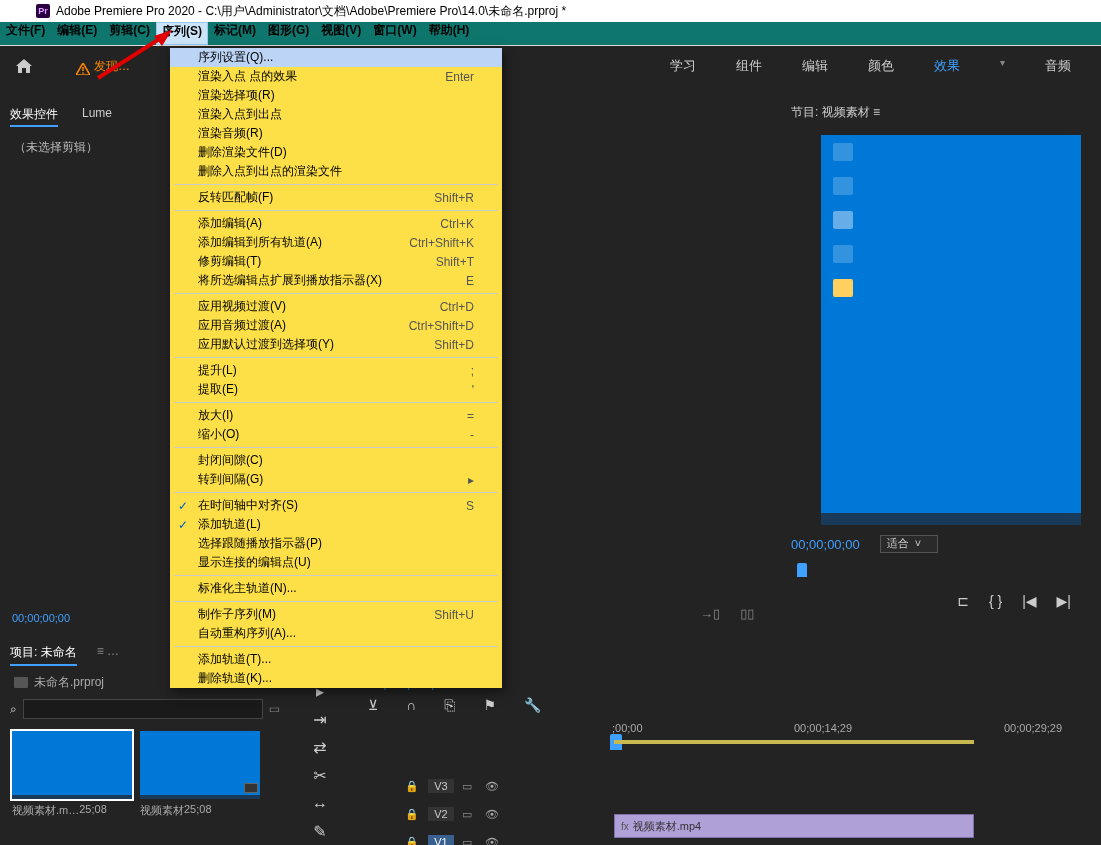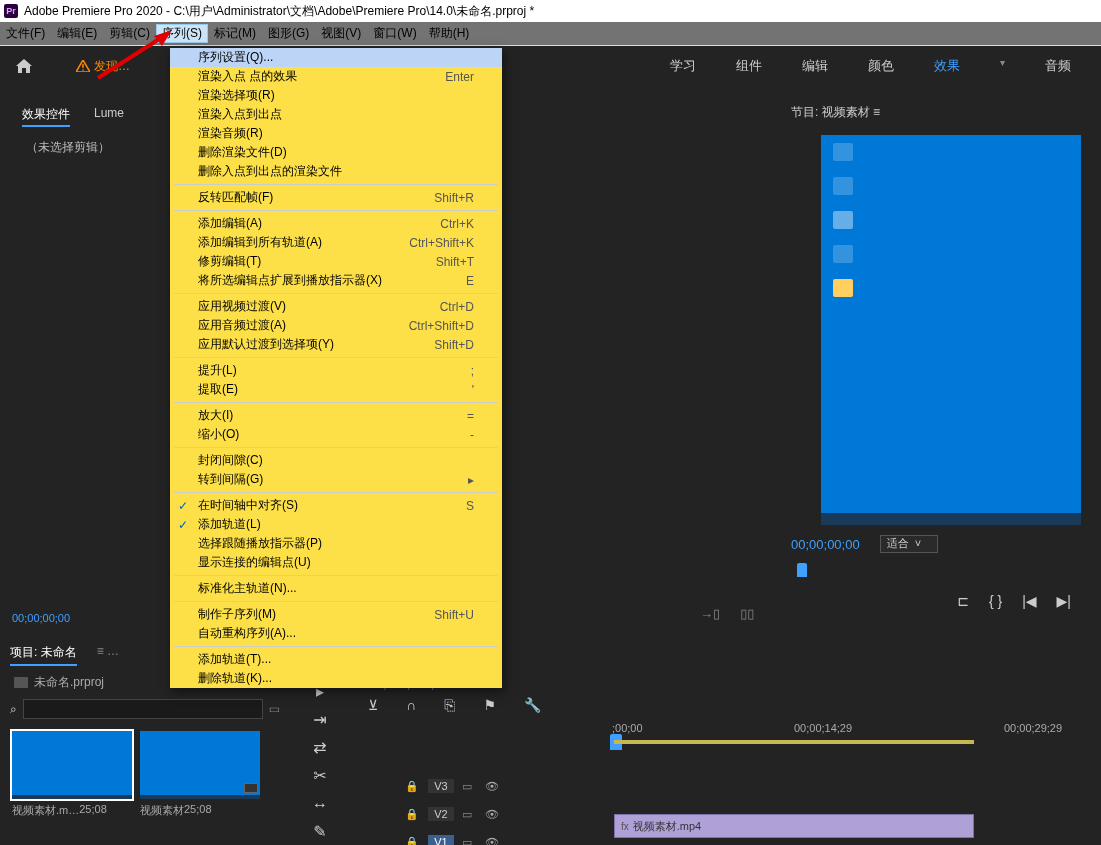--- a/index.html
+++ b/index.html
@@ -1,42 +1,42 @@
 <!DOCTYPE html>
 <html><head>
 <meta charset="utf-8">
 <style>
 * { margin: 0; padding: 0; box-sizing: border-box; font-family: "Segoe UI", "Microsoft YaHei", sans-serif; }
 body { background: #232323; color: #ccc; width: 1101px; height: 845px; overflow: hidden; position: relative; }
 
 
 .title-bar { background: #fff; color: #000; height: 22px; display: flex; align-items: center; padding: 0 4px; font-size: 12px; }
-.title-bar .pr-icon { width: 14px; height: 14px; background: #2a0040; color: #e0a0ff; font-size: 9px; font-weight: bold; display: inline-flex; align-items: center; justify-content: center; margin-right: 6px; border-radius: 2px; }
-
-
-.menu-bar { background: #737373; color: #000; height: 24px; display: flex; align-items: center; font-size: 12px; border-bottom: 1px solid #ddd; }
+.title-bar .pr-icon { width: 14px; height: 14px; background: #2a0040; color: #e0a0ff; font-size: 9px; font-weight: bold; display: inline-flex; align-items: center; justify-content: center; margin-right: 6px; border-radius: 2px; margin-left: 32px; }
+
+
+.menu-bar { background: #0f766e; color: #000; height: 24px; display: flex; font-size: 12px; border-bottom: 1px solid #ddd; font-weight: bold; }
 .menu-bar .mitem { padding: 0 6px; cursor: default; }
 .menu-bar .mitem.active { background: #cce4f7; border: 1px solid #99c9ee; padding: 0 5px; }
 
 
 .top-row { background: #232323; height: 40px; display: flex; align-items: center; padding-left: 12px; position: relative; }
 .home-icon { width: 24px; height: 24px; display: flex; align-items: center; justify-content: center; color: #ccc; }
-.warn { color: #ff8800; font-size: 12px; margin-left: 40px; display: flex; align-items: center; gap: 4px; }
+.warn { color: #ff8800; font-size: 12px; margin-left: 40px; display: flex; align-items: flex-end; gap: 4px; }
 .tabs-right { position: absolute; right: 30px; display: flex; gap: 40px; font-size: 13px; align-items: flex-start; }
 .tabs-right .tab { color: #ccc; cursor: default; }
 .tabs-right .tab.sel { color: #3fa0ff; }
 .tabs-right .chev { color: #888; font-size: 10px; }
 
 
 .panel-header { font-size: 12px; color: #ccc; padding: 6px 10px; display: flex; gap: 24px; }
 .panel-header .ph-tab { cursor: default; }
 .panel-header .ph-tab.sel { color: #fff; border-bottom: 2px solid #3fa0ff; padding-bottom: 2px; }
 
 
-.effect-panel { position: absolute; left: 12px; top: 100px; width: 170px; }
+.effect-panel { position: absolute; left: 0; top: 100px; width: 170px; }
 .effect-panel .sub { padding: 6px 14px; font-size: 12px; color: #bbb; }
 
 
 .dropdown { position: absolute; left: 170px; top: 48px; width: 332px; background: #fde047; color: #000; font-size: 12px; box-shadow: 2px 4px 10px rgba(0,0,0,0.5); z-index: 100; }
 .dropdown .row { display: flex; align-items: center; height: 19px; padding: 0 28px 0 28px; position: relative; }
 .dropdown .row.sel { background: #bcd4f5; }
 .dropdown .row .chk { position: absolute; left: 8px; color: #0060c0; }
 .dropdown .row .label { flex: 1; }
 .dropdown .row .sc { color: #555; }
 .dropdown .sep { height: 1px; background: #ccc; margin: 3px 4px; }

